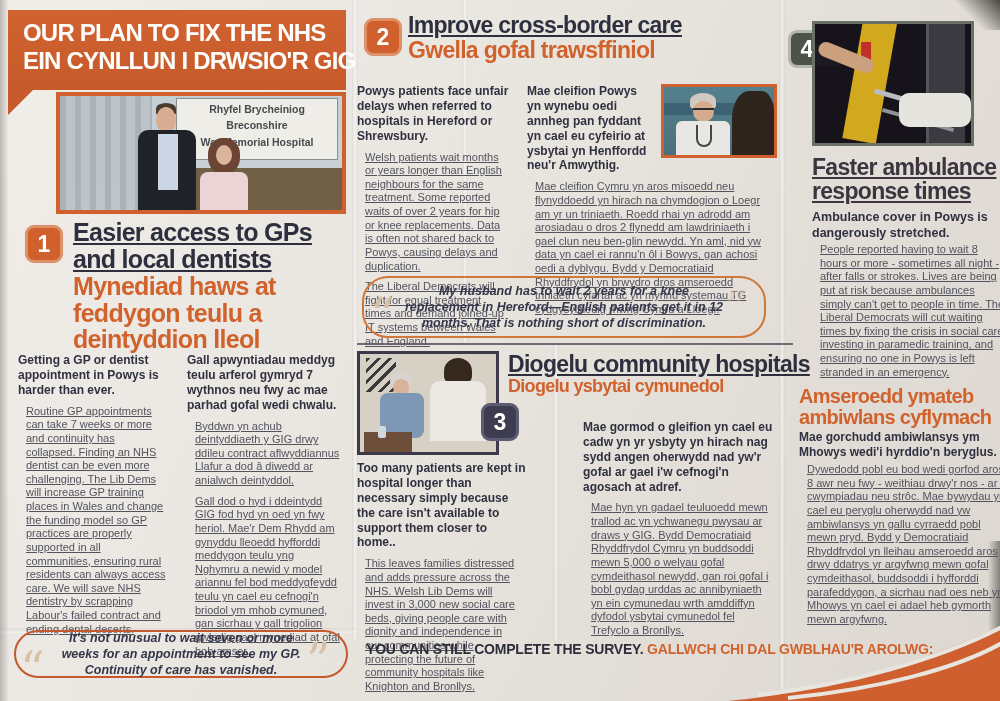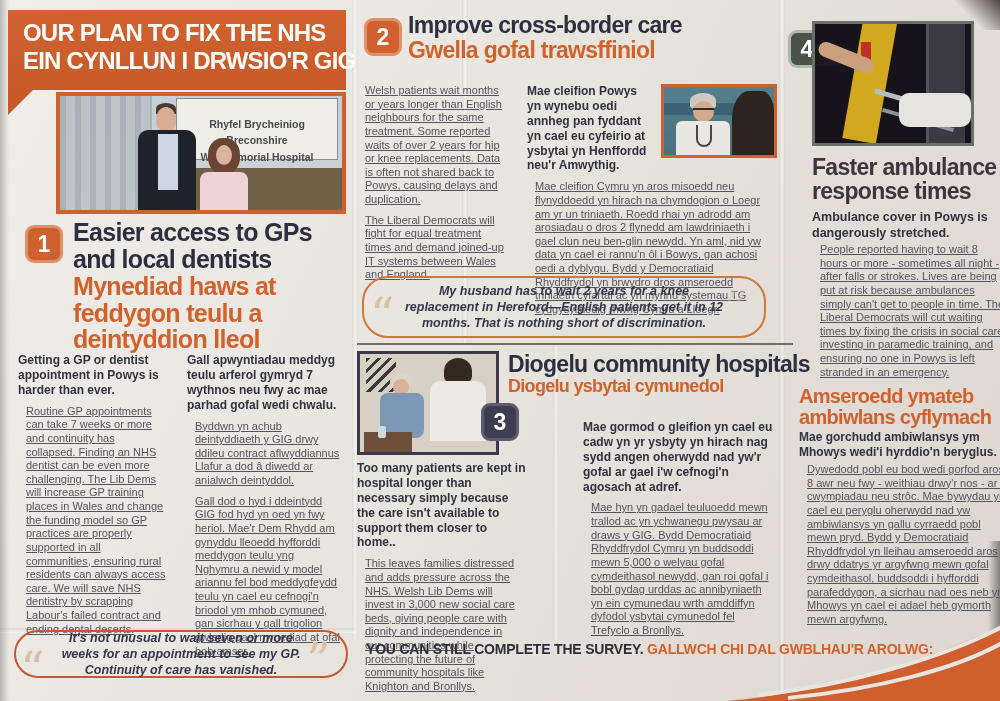--- a/index.html
+++ b/index.html
@@ -17,21 +17,21 @@
   .banner{left:8px;top:10px;width:338px;height:80px;background:linear-gradient(180deg,#d16331,#c75a2a);
     padding:9px 0 0 15px;box-sizing:border-box;}
   .banner-line{color:#fdfdfc;font-weight:800;font-size:24px;line-height:1.18;letter-spacing:-0.8px;white-space:nowrap;}
   .banner-notch{left:8px;top:89px;width:0;height:0;border-top:26px solid #c75a2a;border-right:26px solid transparent;}
   
   .badge{width:38px;height:38px;border-radius:9px;display:flex;align-items:center;justify-content:center;
     color:#fff;font-weight:800;font-size:23px;background:#d0602e;border:3px solid #dc9166;box-sizing:border-box;}
   .badge.n3{background:#3e3c50;border-color:#5d5b72;}
   .badge.n4{background:#4d5349;border-color:#b2b7ae;}
   
-  .t-en{color:#2d2f3f;font-weight:800;letter-spacing:-0.7px;line-height:1.06;}
+  .t-en{color:#2d2f3f;font-weight:800;letter-spacing:-0.7px;line-height:1.06;text-decoration:underline;}
   .t-cy{color:#d2622c;font-weight:800;letter-spacing:-0.7px;line-height:1.06;}
   .nowrap{white-space:nowrap;}
   
   .lead{font-weight:700;color:#2f3140;font-size:12px;line-height:1.24;margin:0 0 7px;}
   .bp{color:#53535e;font-size:11px;line-height:1.24;margin:0 8px 7px;text-decoration:underline;}
   
   .quote{border:2.5px solid #c3592c;border-radius:26px;color:#34364b;font-style:italic;font-weight:700;
     font-size:12.5px;line-height:1.3;text-align:center;display:flex;align-items:center;justify-content:center;
     padding:4px 40px;box-sizing:border-box;}
   .quote.q2{border-color:#d0783a;}
@@ -66,21 +66,21 @@
   <div class="abs edge-l"></div>
 
   <div class="abs banner">
     <div class="banner-line">OUR PLAN TO FIX THE NHS</div>
     <div class="banner-line">EIN CYNLLUN I DRWSIO'R GIG</div>
   </div>
   <div class="abs banner-notch"></div>
 
   <div class="abs photo p1" style="left:56px;top:92px;width:290px;height:122px">
     <div style="left:0;top:0;width:92px;height:100%;background:repeating-linear-gradient(90deg,#9fa8ad 0 6px,#b9c0c4 6px 15px);opacity:.75"></div>
-    <div style="left:116px;top:2px;width:162px;height:62px;background:#efede7;border:1px solid #8a8f94;padding-top:17px;box-sizing:border-box">
+    <div style="left:116px;top:2px;width:162px;height:62px;background:#efede7;border:1px solid #8a8f94;padding-top:2px;box-sizing:border-box">
       <div class="sign-line">Rhyfel Brycheiniog</div>
       <div class="sign-line">Breconshire</div>
       <div class="sign-line">War Memorial Hospital</div>
     </div>
     <div style="right:0;bottom:0;width:160px;height:42px;background:#6f6047"></div>
     <div style="left:96px;top:7px;width:20px;height:11px;border-radius:50% 50% 0 0;background:#4a3a30"></div>
     <div style="left:96px;top:11px;width:20px;height:25px;border-radius:50% 50% 45% 45%;background:#d9ad91"></div>
     <div style="left:78px;top:34px;width:58px;height:84px;background:#20222a;border-radius:10px 10px 0 0"></div>
     <div style="left:98px;top:38px;width:20px;height:56px;background:#ccd6e4"></div>
     <div style="left:148px;top:42px;width:32px;height:36px;background:#6b4434;border-radius:45%"></div>
@@ -110,20 +110,21 @@
   <div class="abs qmark" style="left:20px;top:660px">“</div>
   <div class="abs qmark" style="left:306px;top:652px">”</div>
 
   <div class="abs badge" style="left:364px;top:18px">
       <span>2</span>
     </div>
   <div class="abs t-en nowrap" style="left:408px;top:13px;font-size:23px">Improve cross-border care</div>
   <div class="abs t-cy nowrap" style="left:408px;top:38px;font-size:23px">Gwella gofal trawsffiniol</div>
 
   <div class="abs" style="left:357px;top:84px;width:160px">
+    <p class="lead">Powys patients face unfair delays when referred to hospitals in Hereford or Shrewsbury.</p>
     <p class="bp">Welsh patients wait months or years longer than English neighbours for the same treatment. Some reported waits of over 2 years for hip or knee replacements. Data is often not shared back to Powys, causing delays and duplication.</p>
     <p class="bp">The Liberal Democrats will fight for equal treatment times and demand joined-up IT systems between Wales and England.</p>
   </div>
 
   <div class="abs" style="left:527px;top:84px;width:250px">
     <div class="photo p2" style="float:right;position:relative;width:116px;height:74px;margin:0 0 5px 8px">
       <div style="left:0;top:16px;width:100%;height:12px;background:#3d6273"></div>
       <div style="left:26px;top:6px;width:26px;height:16px;background:#cfc9c2;border-radius:50% 50% 20% 20%"></div>
       <div style="left:29px;top:14px;width:21px;height:21px;background:#d6ab8d;border-radius:50%"></div>
       <div style="left:29px;top:21px;width:21px;height:4px;border-top:2px solid #2c2c2c"></div>

